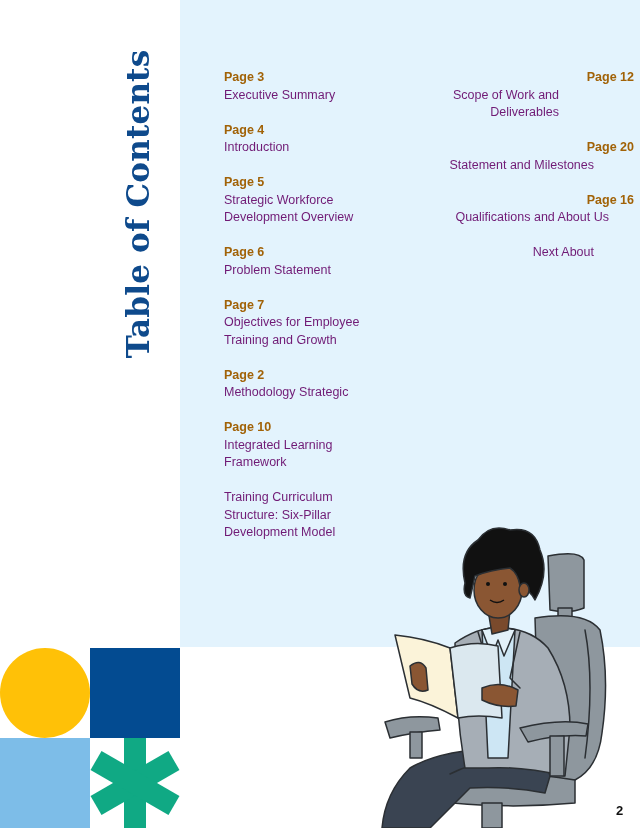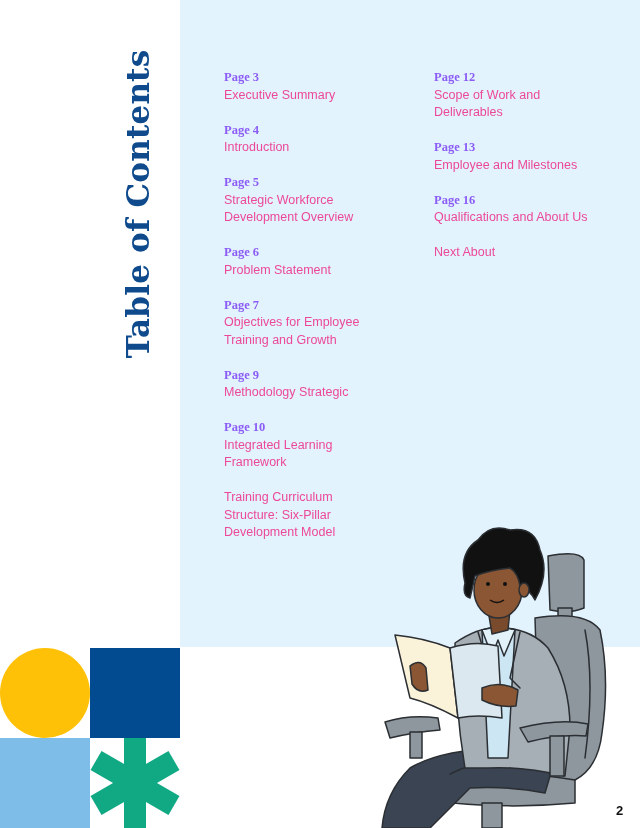--- a/index.html
+++ b/index.html
@@ -19,27 +19,27 @@
   .title {
     position: absolute; left: 50%; top: 50%;
     transform: translate(-50%, -50%) rotate(-90deg);
     white-space: nowrap;
     font-family: "DejaVu Serif", "Liberation Serif", serif;
     font-weight: bold; font-size: 31px; letter-spacing: 0.2px;
     color: #0e4a8c;
   }
   .col { position: absolute; top: 69px; width: 200px; }
   .col-left { left: 224px; }
-  .col-right { left: 434px; }
+  .col-right { left: 434px; text-align: right; }
   .entry { margin-bottom: 17.5px; }
   .entry .pg {
-    font-weight: bold; font-size: 12.5px; line-height: 17.5px; color: #8b5cf6; font-family: Liberation Serif, serif;
+    font-weight: bold; font-size: 12.5px; line-height: 17.5px; color: #a16207;
   }
   .entry .ttl {
-    font-size: 12.5px; line-height: 17.5px; color: #ec4899;
+    font-size: 12.5px; line-height: 17.5px; color: #701a75;
   }
   .entry { cursor: pointer; }
 
   
   .circle-yellow {
     position: absolute; left: 0; top: 648px; width: 90px; height: 90px;
     border-radius: 50%; background: #ffc107;
   }
   .sq-navy {
     position: absolute; left: 90px; top: 648px; width: 90px; height: 90px;
@@ -84,40 +84,40 @@
   </div>
   <div class="entry">
     <div class="pg">Page 6</div>
     <div class="ttl" style="width:130px">Problem Statement</div>
   </div>
   <div class="entry">
     <div class="pg">Page 7</div>
     <div class="ttl" style="width:155px">Objectives for Employee Training and Growth</div>
   </div>
   <div class="entry">
-    <div class="pg">Page 9</div>
+    <div class="pg">Page 2</div>
     <div class="ttl" style="width:150px">Methodology Strategic</div>
   </div>
   <div class="entry">
     <div class="pg">Page 10</div>
     <div class="ttl" style="width:125px">Integrated Learning Framework</div>
   </div>
   <div class="entry">
     <div class="ttl" style="width:125px">Training Curriculum Structure: Six-Pillar Development Model</div>
   </div>
 </div>
 
 <div class="col col-right">
   <div class="entry">
     <div class="pg">Page 12</div>
     <div class="ttl" style="width:125px">Scope of Work and Deliverables</div>
   </div>
   <div class="entry">
-    <div class="pg">Page 13</div>
-    <div class="ttl" style="width:160px">Employee and Milestones</div>
+    <div class="pg">Page 20</div>
+    <div class="ttl" style="width:160px">Statement and Milestones</div>
   </div>
   <div class="entry">
     <div class="pg">Page 16</div>
     <div class="ttl" style="width:175px">Qualifications and About Us</div>
   </div>
   <div class="entry">
     <div class="ttl" style="width:160px">Next About</div>
   </div>
 </div>
 

